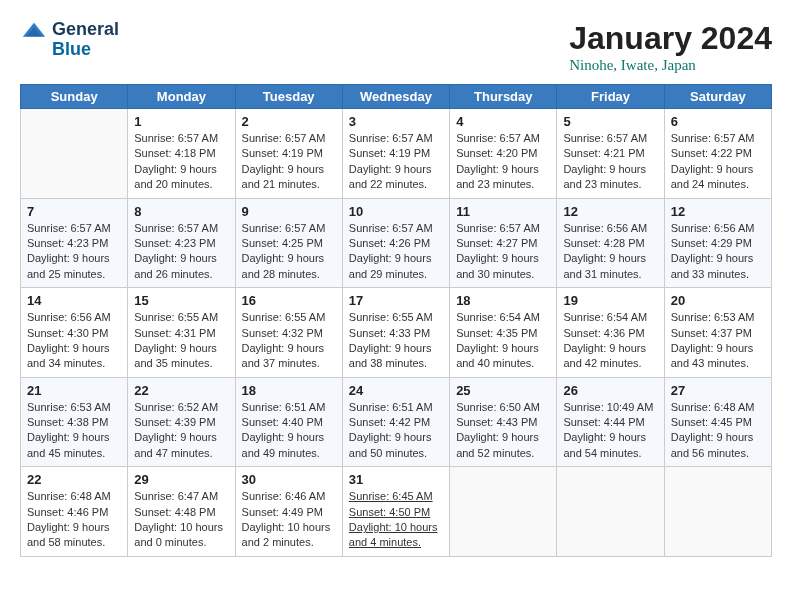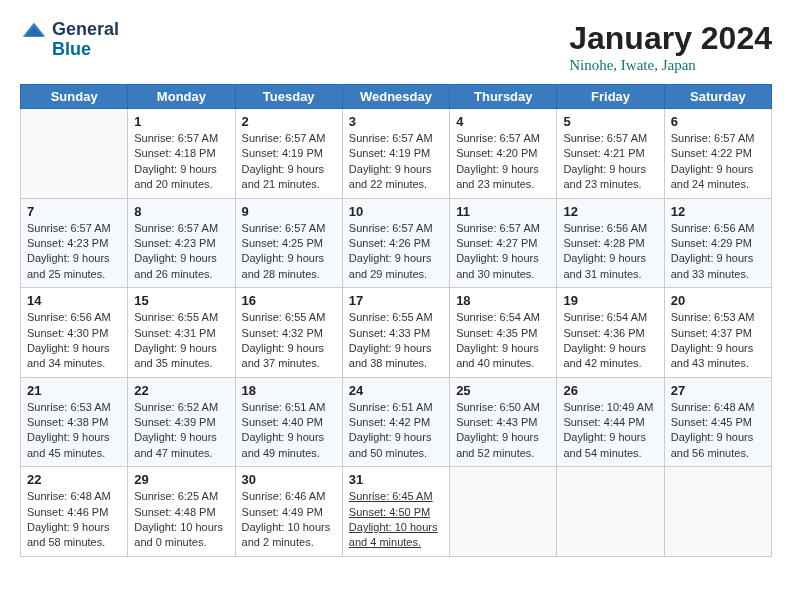--- a/index.html
+++ b/index.html
@@ -322,21 +322,21 @@
       <tr>
         <td>
           <span class="day-num">22</span>
           <div class="day-info" style="white-space: pre-line;">Sunrise: 6:48 AM
 Sunset: 4:46 PM
 Daylight: 9 hours
 and 58 minutes.</div>
         </td>
         <td>
           <span class="day-num">29</span>
-          <div class="day-info" style="white-space: pre-line;">Sunrise: 6:25 AM
+          <div class="day-info" style="white-space: pre-line;">Sunrise: 6:47 AM
 Sunset: 4:48 PM
 Daylight: 10 hours
 and 0 minutes.</div>
         </td>
         <td>
           <span class="day-num">30</span>
           <div class="day-info" style="white-space: pre-line;">Sunrise: 6:46 AM
 Sunset: 4:49 PM
 Daylight: 10 hours
 and 2 minutes.</div>

